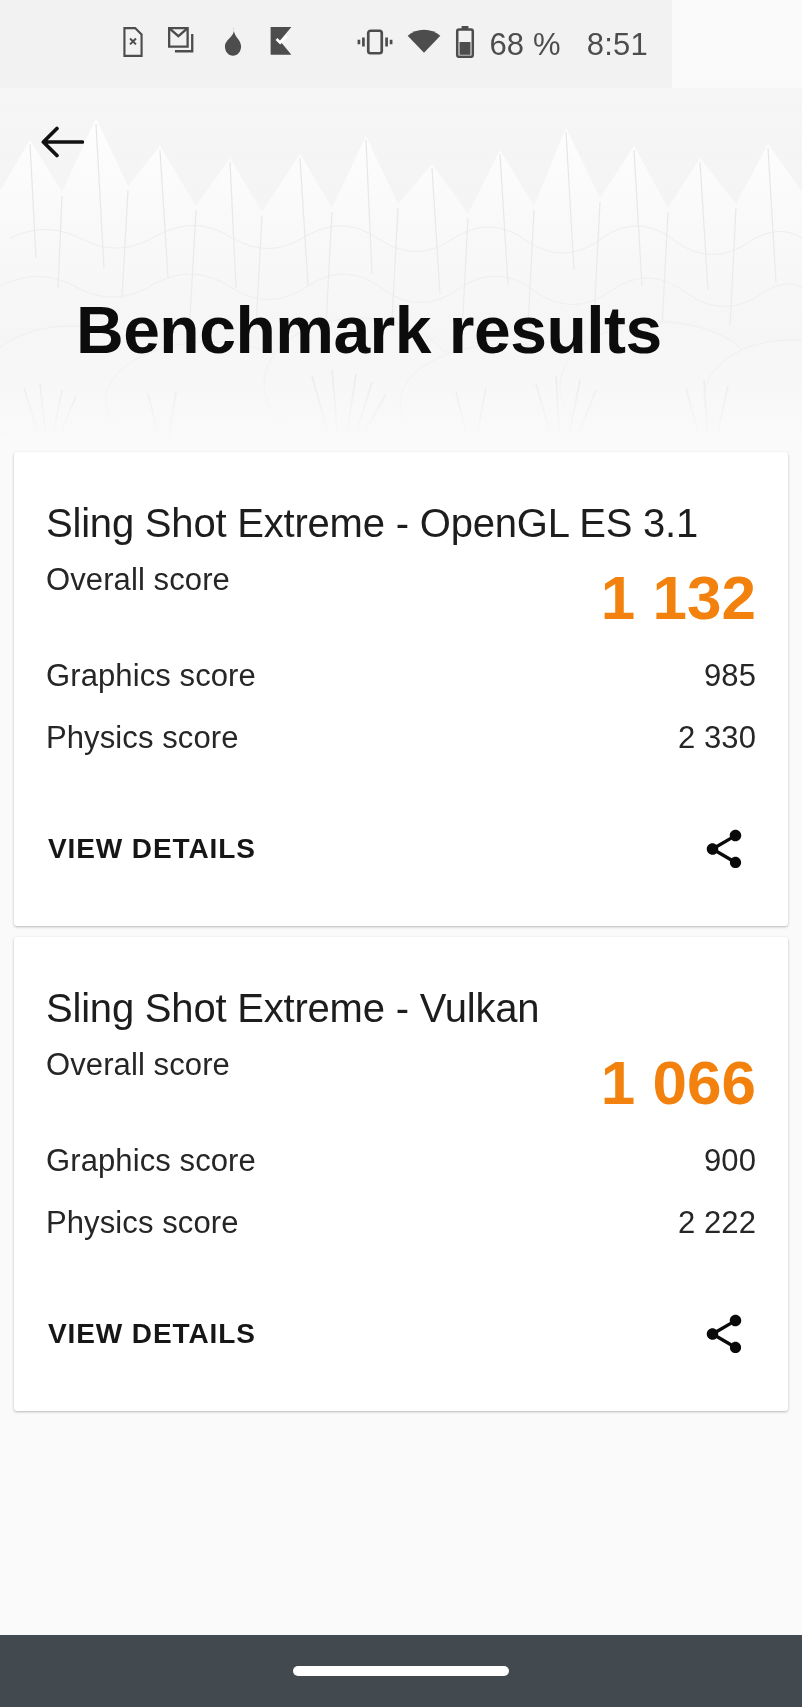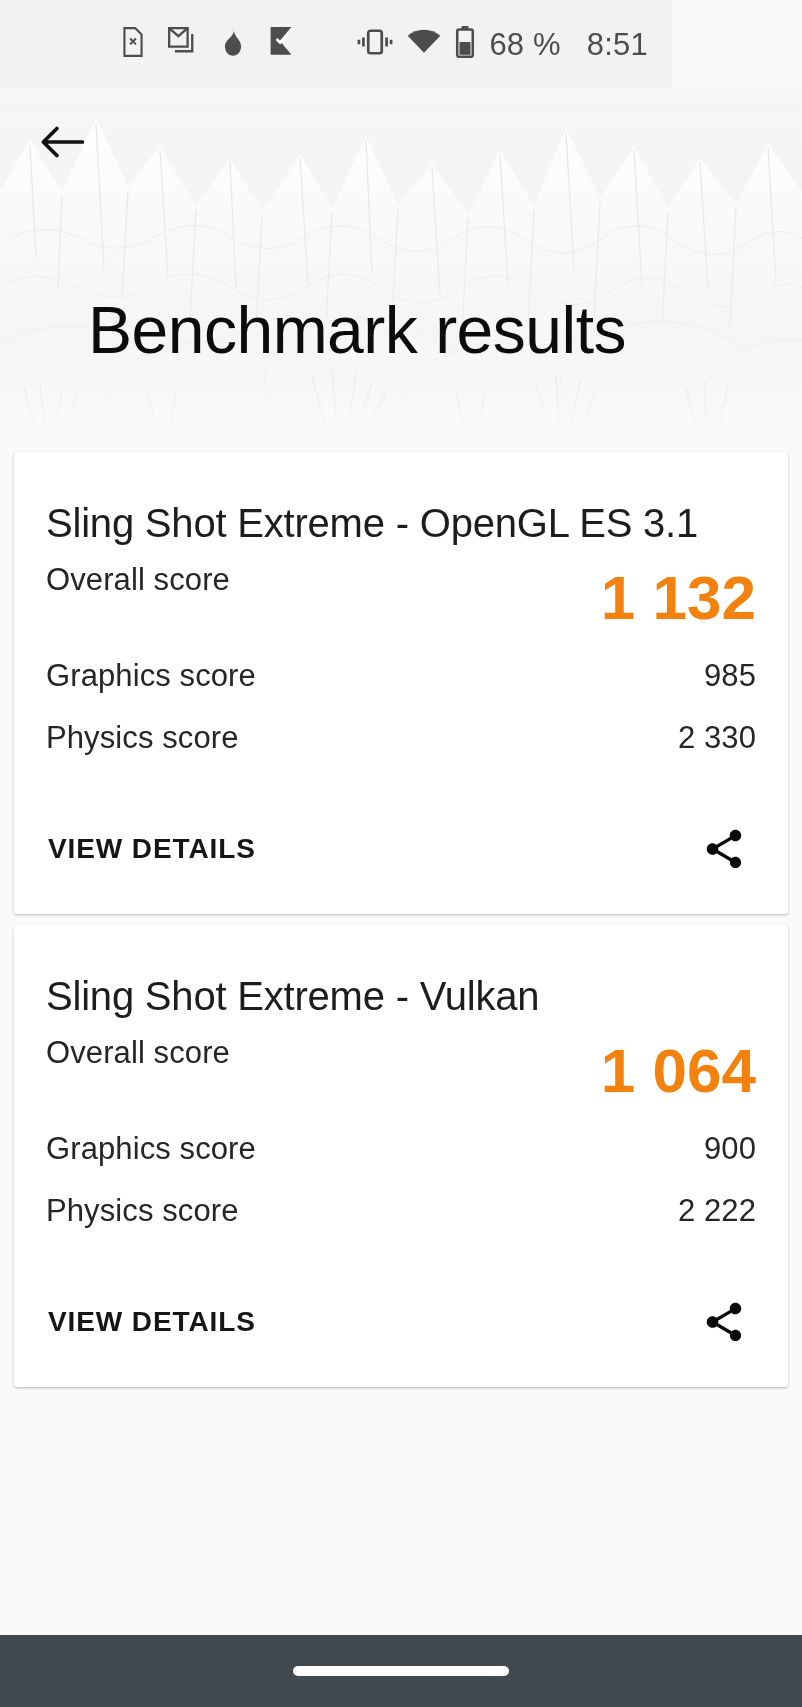--- a/index.html
+++ b/index.html
@@ -28,38 +28,38 @@
   .sb-time { margin-left:12px; }
 
   
   .hero {
     position:absolute; top:88px; left:0; width:802px; height:353px;
     overflow:hidden;
     background:#f4f4f4;
   }
   .hero-img { position:absolute; inset:0; }
   .hero-title {
-    position:absolute; left:88px; bottom:78px;
-    font-size:66px; color:#0c0c0c; font-weight:400;
+    position:absolute; left:76px; bottom:78px;
+    font-size:66px; color:#0c0c0c; font-weight:700;
     letter-spacing:-0.5px; line-height:1;
   }
   .back-btn {
     position:absolute; left:26px; top:18px;
     width:72px; height:72px;
     display:flex; align-items:center; justify-content:center;
   }
 
   
   .cards { position:absolute; top:441px; left:0; width:802px; }
   .card {
     background:#ffffff;
     margin:11px 14px;
     border-radius:3px;
     box-shadow:0 1px 3px rgba(0,0,0,0.18), 0 1px 2px rgba(0,0,0,0.10);
-    padding:44px 32px 32px 32px;
+    padding:44px 32px 44px 32px;
   }
   .card-title {
     font-size:40px; color:#1d1d1d; font-weight:400;
     line-height:1.35; letter-spacing:-0.2px;
     margin-bottom:12px;
   }
   .score-row {
     display:flex; align-items:flex-start; justify-content:space-between;
     min-height:62px;
   }
@@ -262,21 +262,21 @@
           </svg>
         </button>
       </div>
     </div>
 
     <div class="card">
       <div class="card-title">Sling Shot Extreme - Vulkan</div>
 
       <div class="score-row overall">
         <span class="score-label">Overall score</span>
-        <span class="score-val big">1 064</span>
+        <span class="score-val big">1 066</span>
       </div>
 
       <div class="score-row">
         <span class="score-label">Graphics score</span>
         <span class="score-val">900</span>
       </div>
 
       <div class="score-row">
         <span class="score-label">Physics score</span>
         <span class="score-val">2 222</span>

